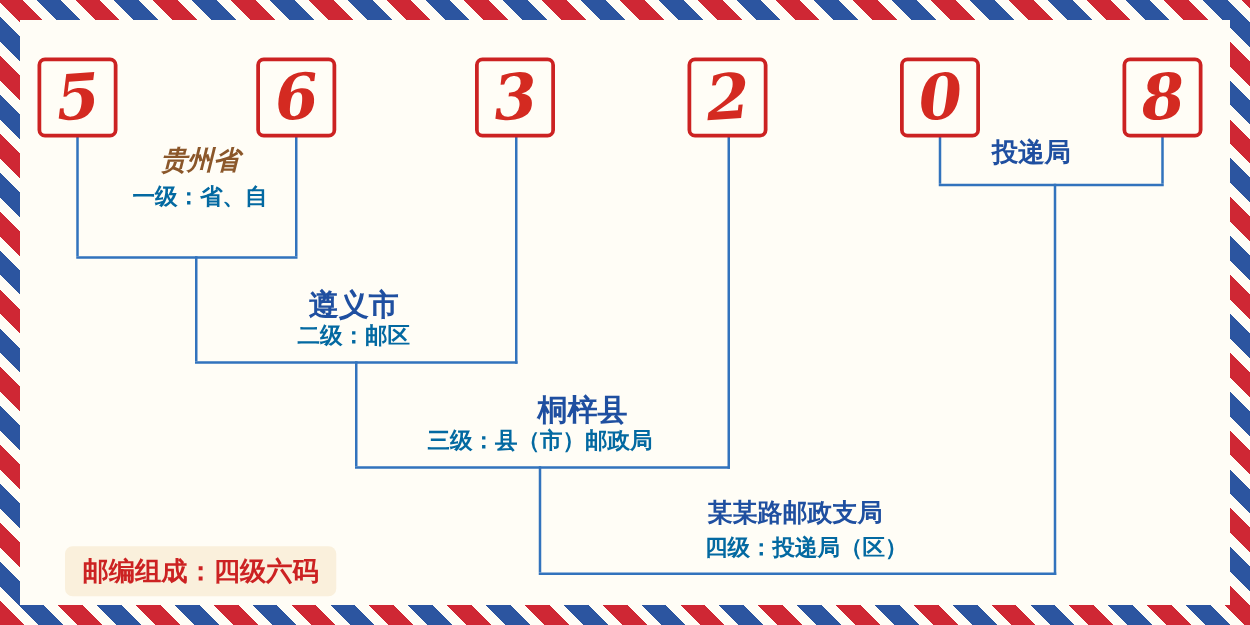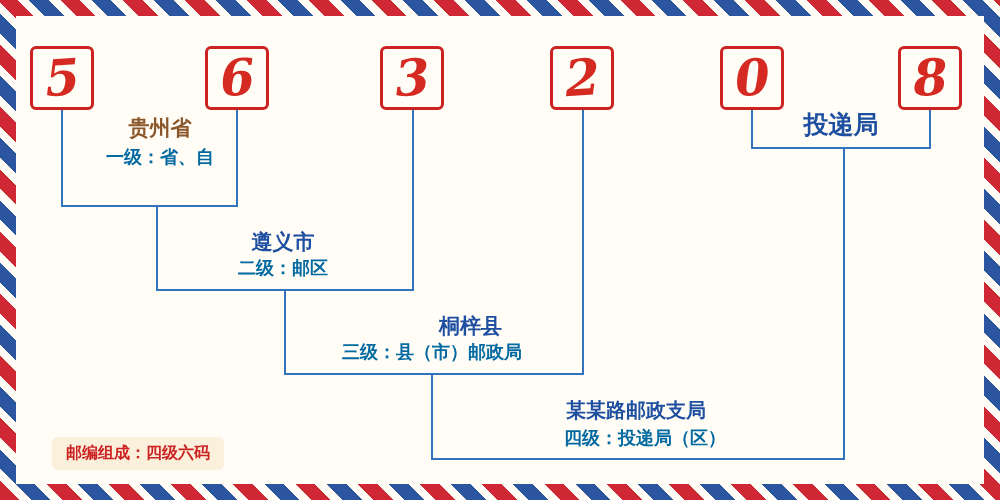--- a/index.html
+++ b/index.html
@@ -8,25 +8,25 @@
   .frame{position:absolute;inset:0;
     background:repeating-linear-gradient(45deg,#cf2734 0 14px,#fffdf6 14px 22px,#2c55a0 22px 36px,#fffdf6 36px 44px);}
   .inner{position:absolute;inset:16px;background:#fffdf6;}
   .digit-box{position:absolute;top:30px;width:64px;height:64px;background:#fffdf6;
     border:3px solid #cc2222;border-radius:6px;box-sizing:border-box;
     display:flex;align-items:center;justify-content:center;}
   .digit{font-family:"DejaVu Serif",serif;font-style:italic;font-weight:bold;
     font-size:50px;color:#d42a21;line-height:1;transform:rotate(-4deg);}
   .line{position:absolute;background:#3273bd;}
   .lbl{position:absolute;text-align:center;}
-  .name-blue{color:#1f4fa0;font-weight:bold;font-size:21px;}
-  .name-brown{color:#8b572a;font-weight:bold;font-size:21px;}
+  .name-blue{color:#1f4fa0;font-weight:bold;font-size:24px;}
+  .name-brown{color:#8b572a;font-weight:bold;font-size:21px;font-style:italic;}
   .desc-red{color:#0369a1;font-size:18px;font-weight:bold;line-height:23px;}
   .badge{position:absolute;left:36px;top:421px;background:#faf0dc;border-radius:6px;
-    padding:6px 14px;color:#cc2222;font-weight:bold;font-size:16px;}
+    padding:6px 14px;color:#cc2222;font-weight:bold;font-size:21px;}
 </style>
 </head>
 <body>
 
 <div class="stage">
   <div class="frame"></div>
   <div class="inner">
 
     <div class="line" style="left:45px;top:78px;width:2px;height:111px;"></div>
     <div class="line" style="left:220px;top:78px;width:2px;height:111px;"></div>
@@ -70,17 +70,17 @@
 
     <div class="lbl name-blue" style="left:197px;top:212px;width:140px;">遵义市</div>
     <div class="lbl desc-red" style="left:187px;top:241px;width:160px;">二级：邮区</div>
 
     <div class="lbl name-blue" style="left:346px;top:296px;width:140px;text-align:right;">桐梓县</div>
     <div class="lbl desc-red" style="left:306px;top:325px;width:220px;">三级：县（市）邮政局</div>
 
     <div class="lbl name-blue" style="left:520px;top:381px;width:200px;font-size:20px;">某某路邮政支局</div>
     <div class="lbl desc-red" style="left:529px;top:411px;width:200px;">四级：投递局（区）</div>
 
-    <div class="lbl name-blue" style="left:765px;top:92px;width:120px;font-size:25px;">投递局</div>
+    <div class="lbl name-blue" style="left:749px;top:92px;width:120px;font-size:21px;">投递局</div>
 
     <div class="badge">邮编组成：四级六码</div>
   </div>
 </div>
 
 </body></html>

